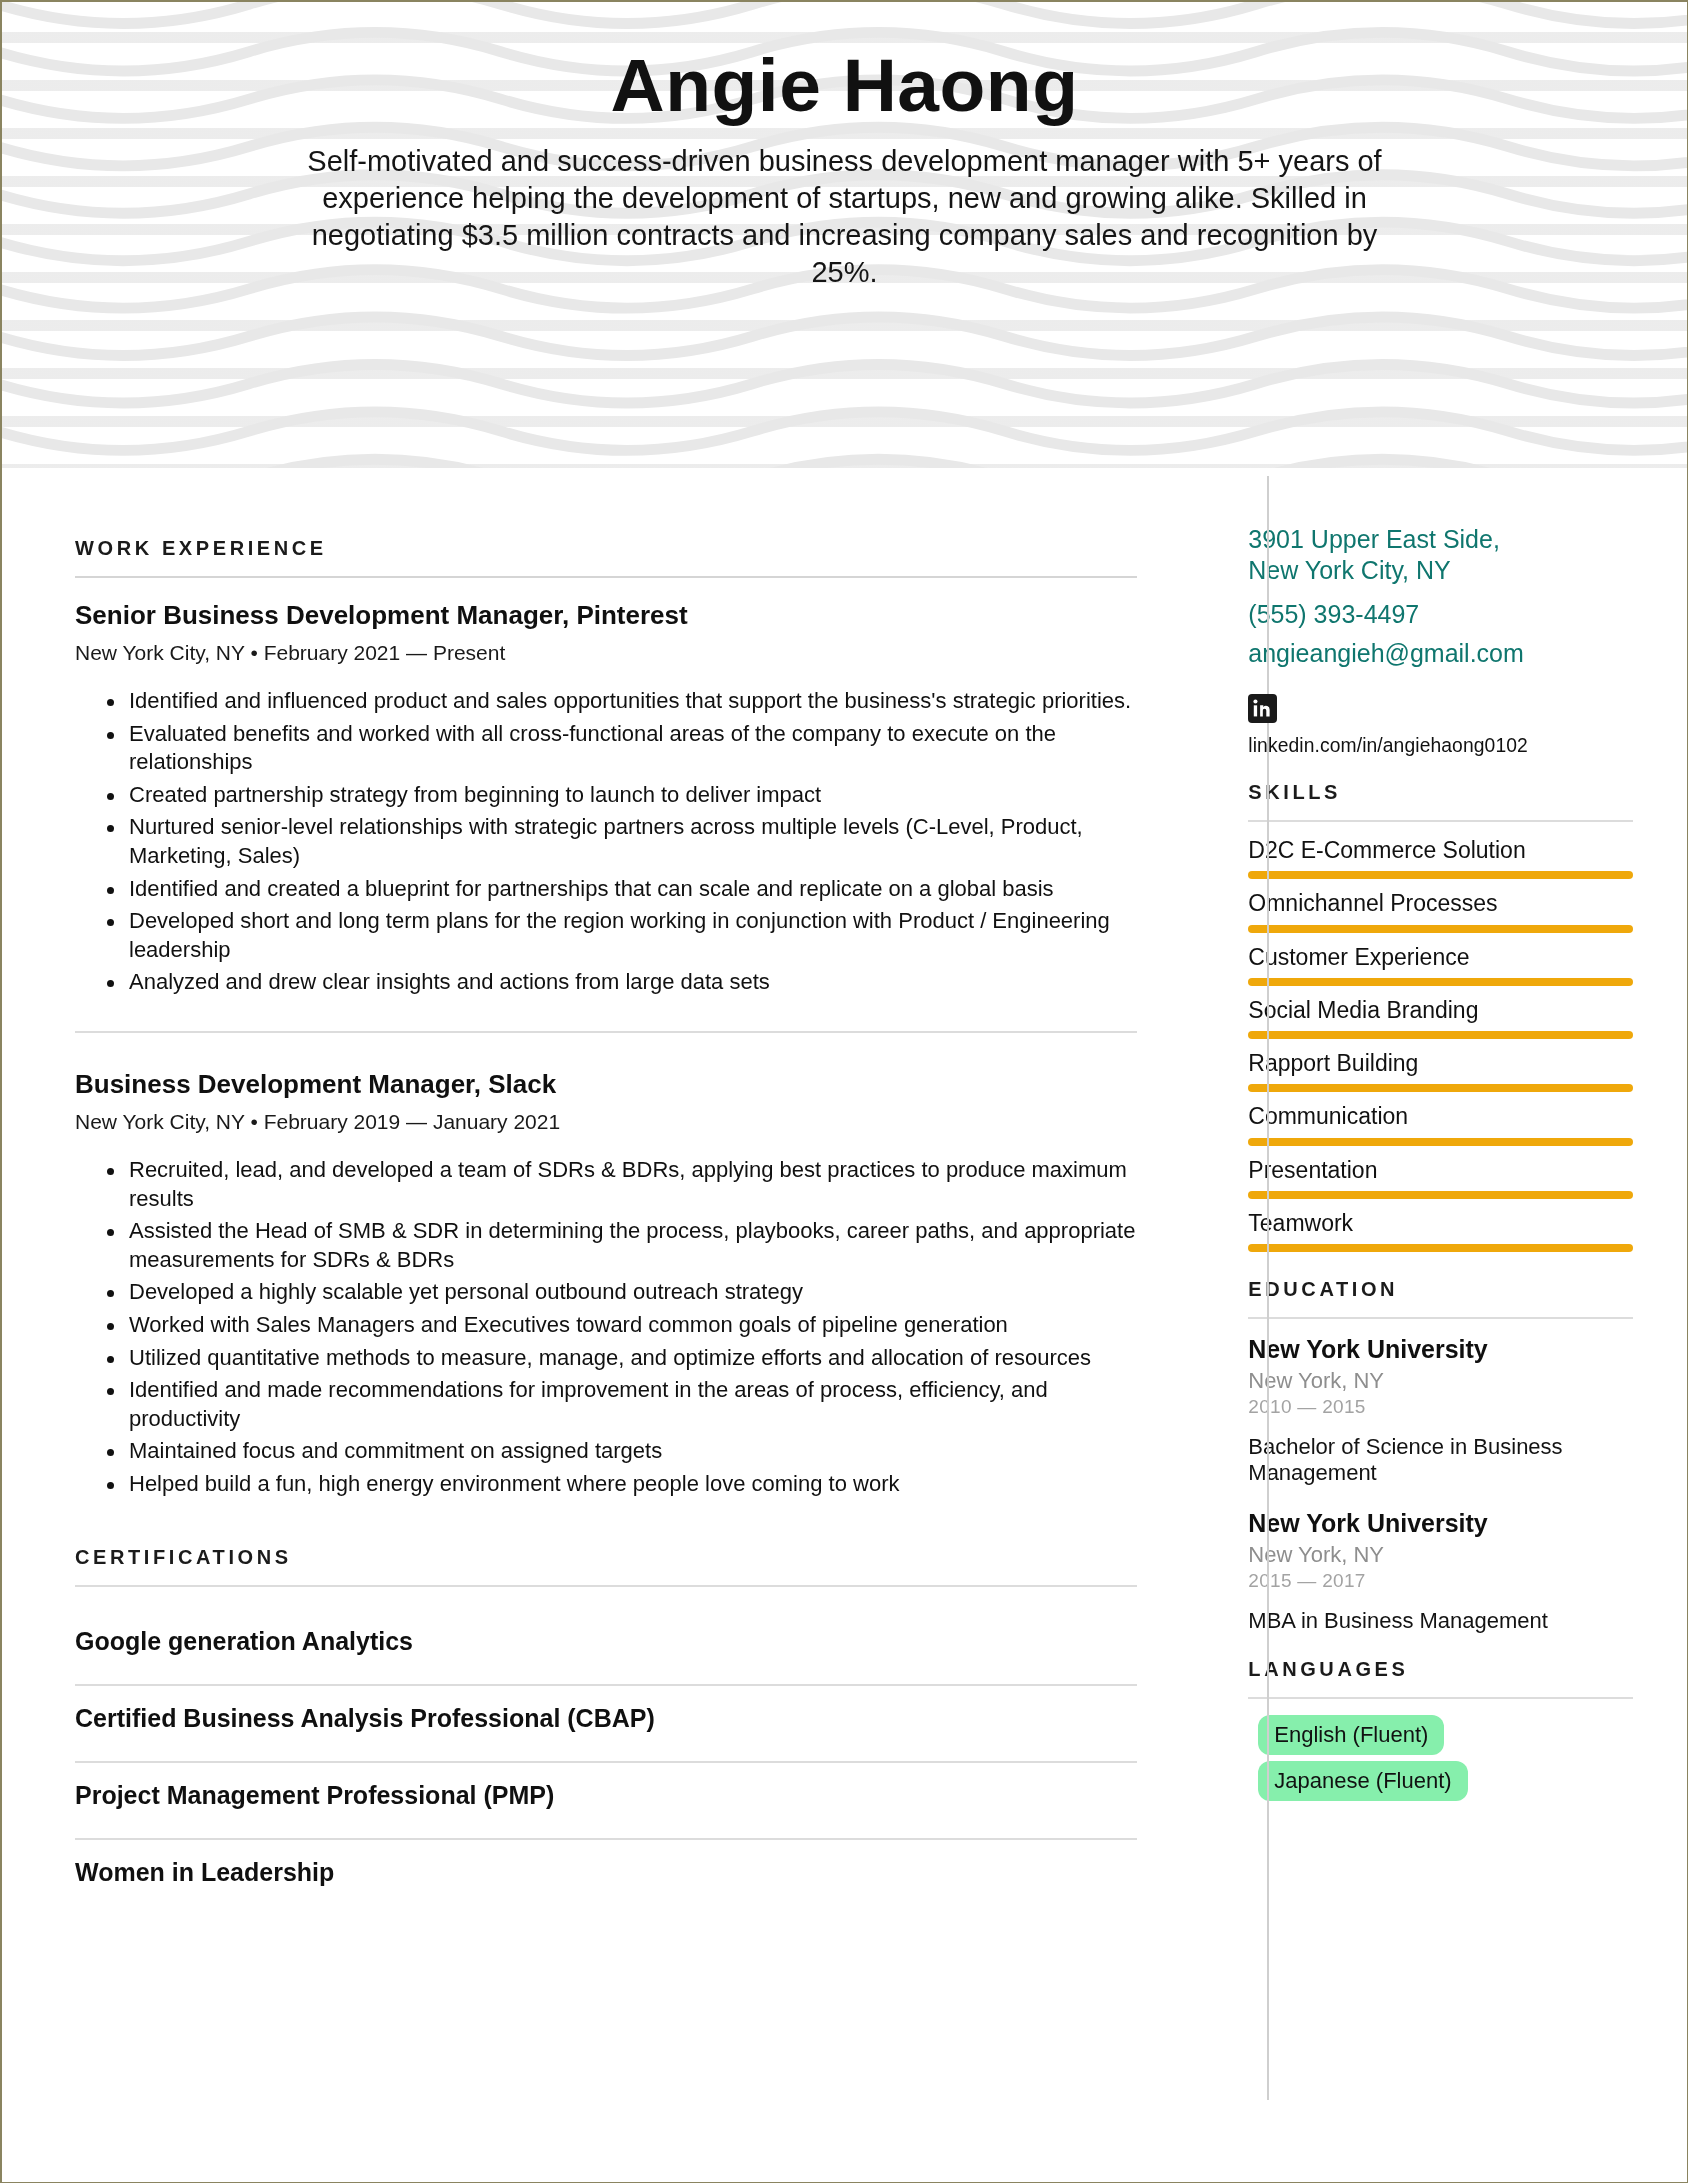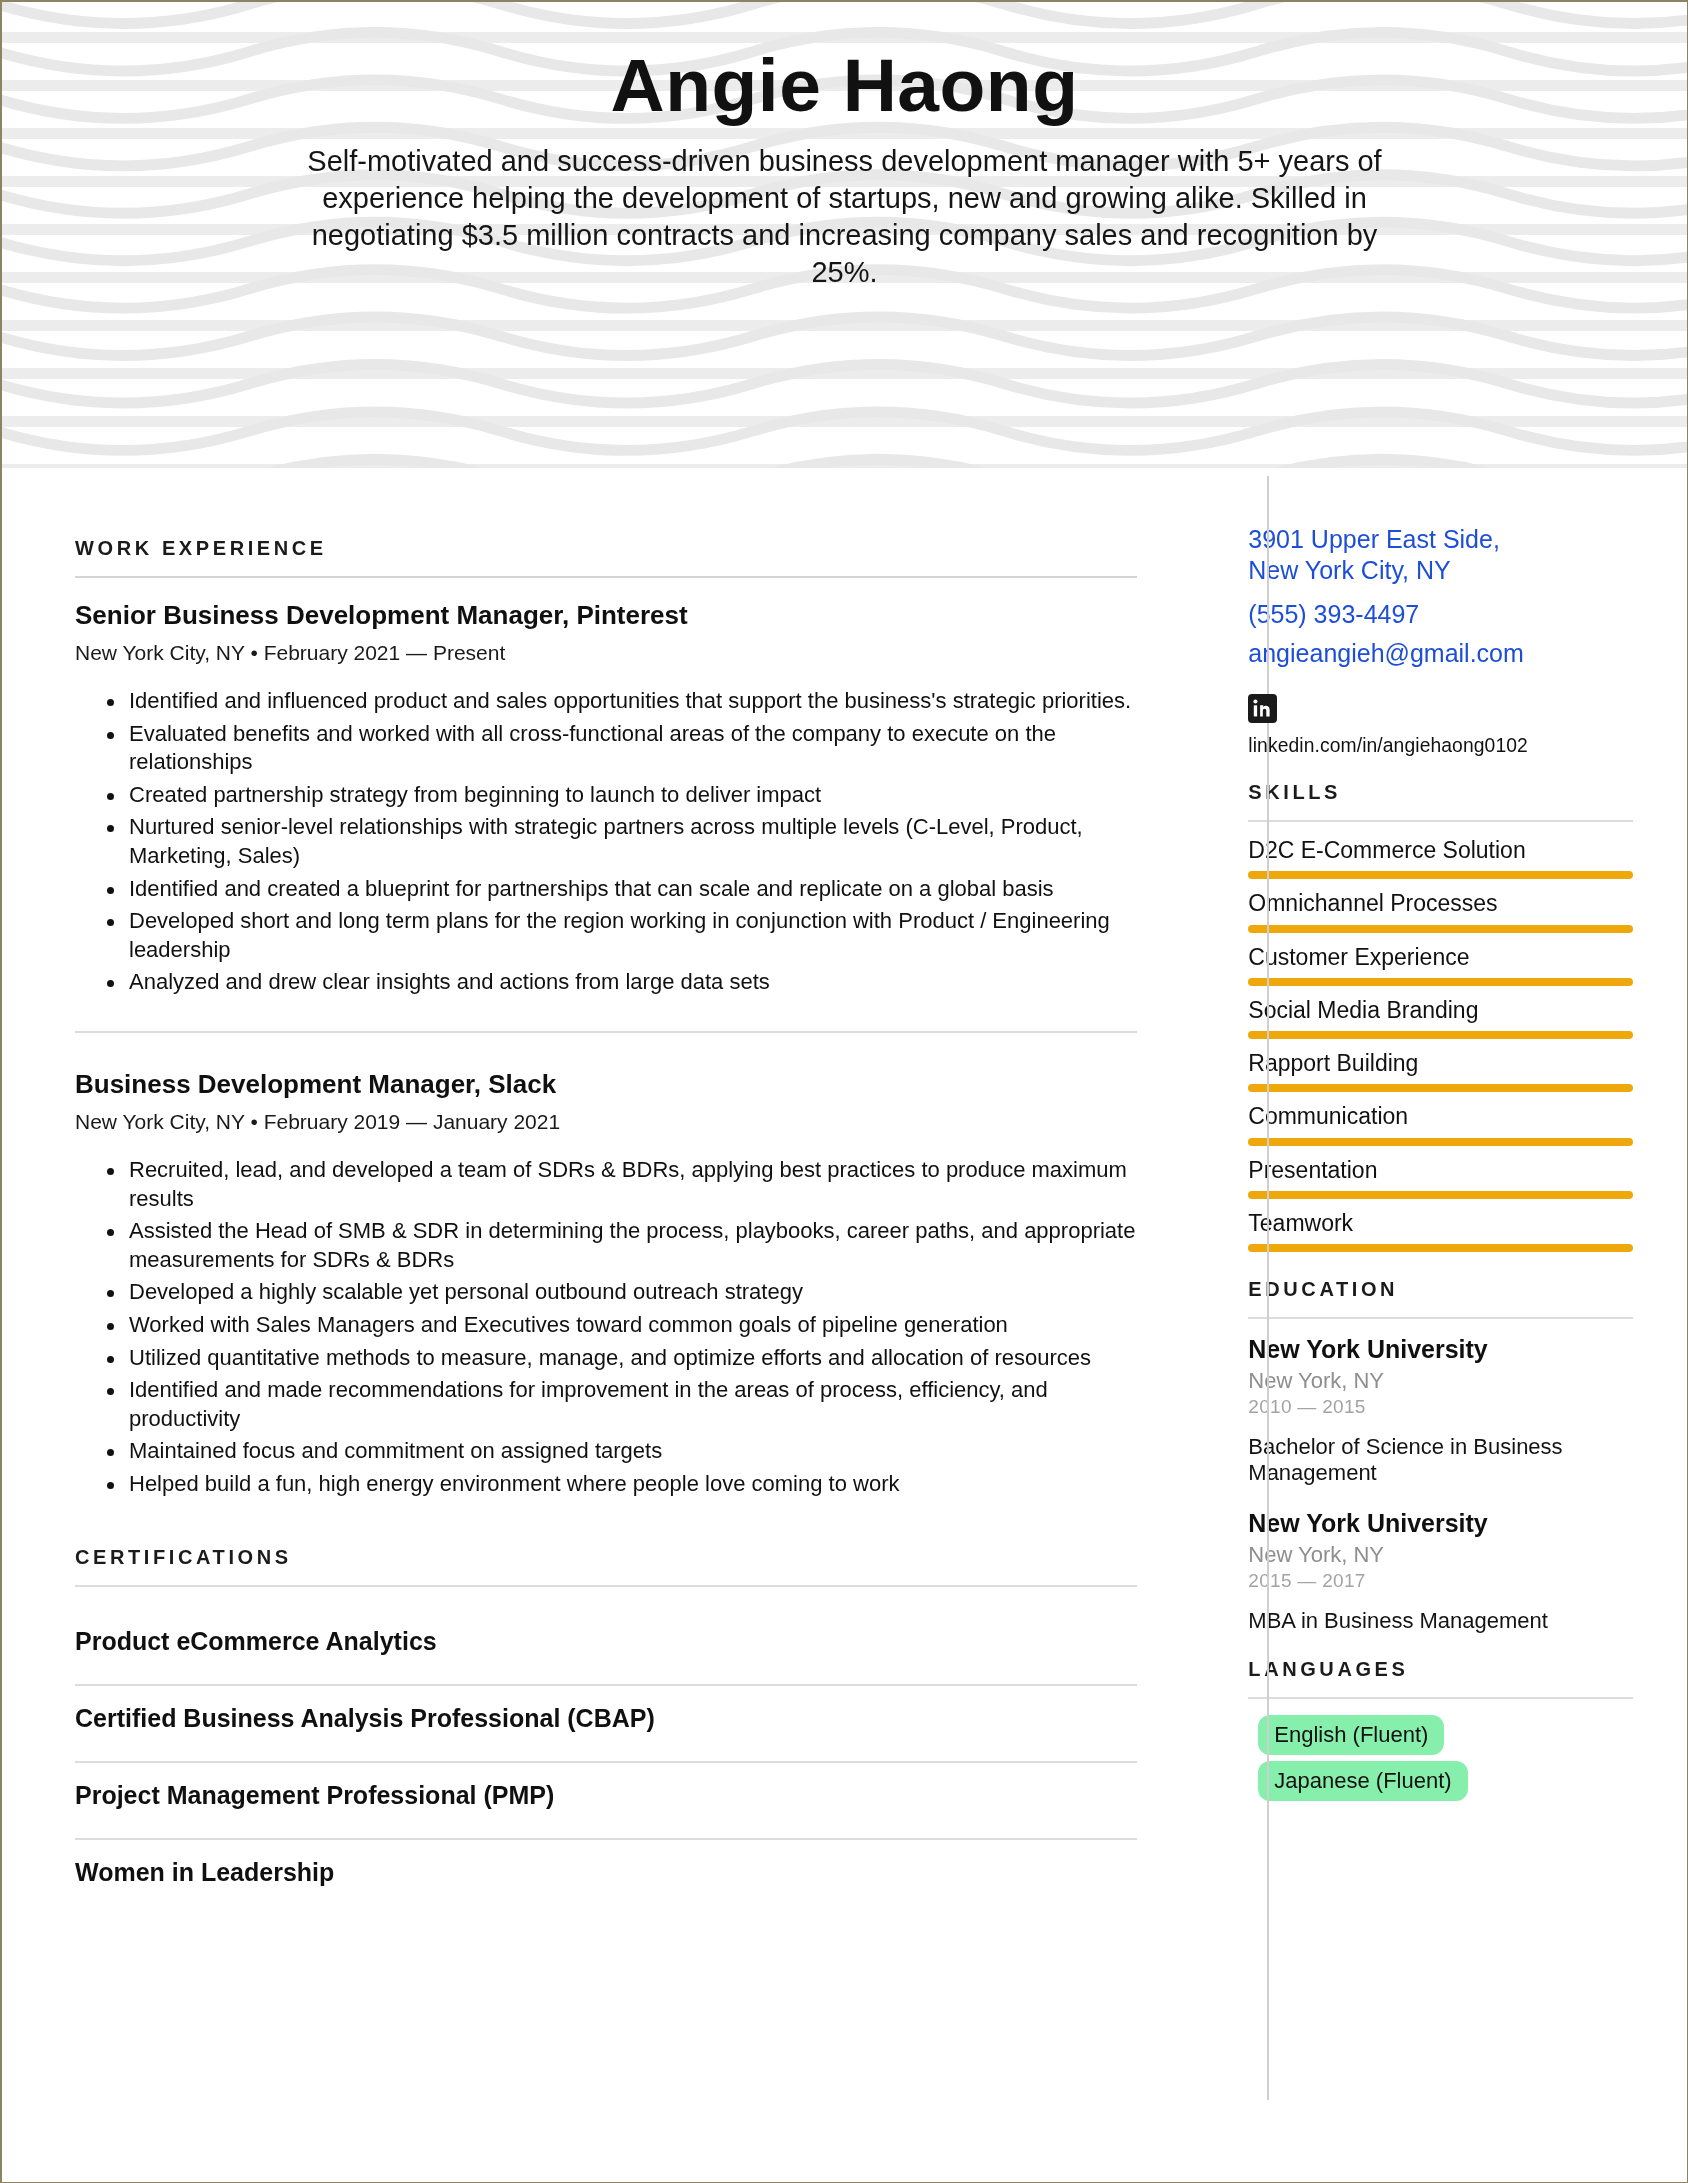--- a/index.html
+++ b/index.html
@@ -159,21 +159,21 @@
   }
   .cert-rule {
     height: 2px;
     background: #dcdcdc;
   }
 
   
   .contact-line {
     font-size: 25px;
     line-height: 1.22;
-    color: #1d4ed8;
+    color: #0f766e;
   }
   .contact-block { margin-bottom: 14px; }
   #linkedin-row { margin-top: 26px; }
   .li-badge {
     display: inline-block;
     width: 29px;
     height: 29px;
     background: #1a1a1a;
     border-radius: 4px;
     position: relative;
@@ -311,21 +311,21 @@
             <li>Maintained focus and commitment on assigned targets</li>
             <li>Helped build a fun, high energy environment where people love coming to work</li>
           </ul>
         </div>
       </section>
 
       <section id="certs">
         <div class="sec-title">Certifications</div>
         <div class="rule thin"></div>
 
-        <div class="cert-item">Product eCommerce Analytics</div>
+        <div class="cert-item">Google generation Analytics</div>
         <div class="cert-rule"></div>
         <div class="cert-item">Certified Business Analysis Professional (CBAP)</div>
         <div class="cert-rule"></div>
         <div class="cert-item">Project Management Professional (PMP)</div>
         <div class="cert-rule"></div>
         <div class="cert-item">Women in Leadership</div>
       </section>
     </div>
 
     <div id="right">

